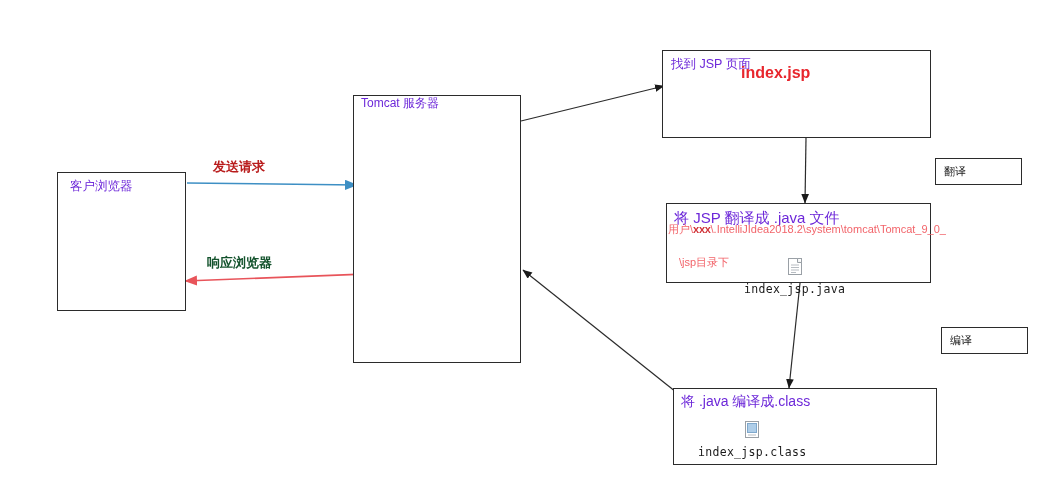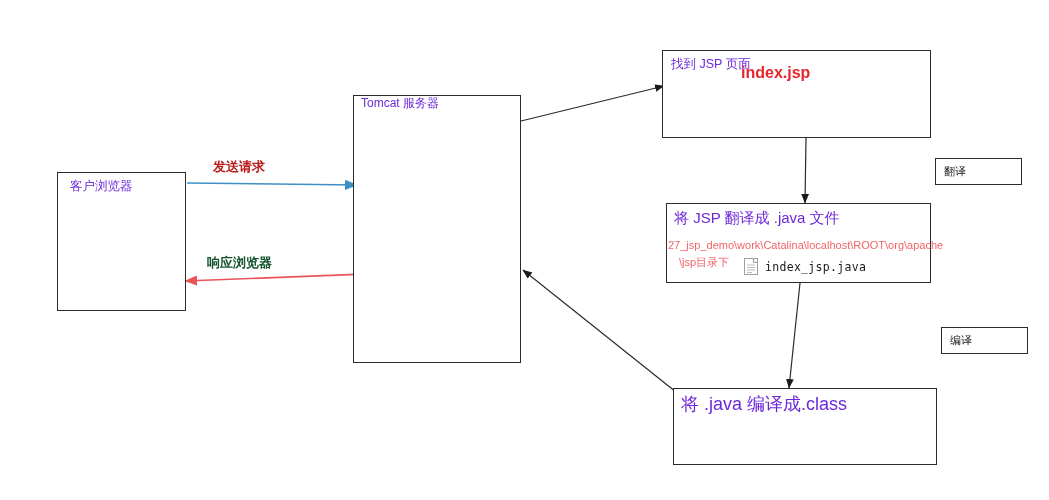--- a/index.html
+++ b/index.html
@@ -75,29 +75,30 @@
     font-size: 11px;
     line-height: 1.15;
     white-space: nowrap;
   }
   #path-l1 { left: 668px; top: 223px; }
   #path-l2 { left: 668px; top: 239px; }
   #path-l3 { left: 668px; top: 256px; margin-left: 11px; }
   .path-bold { font-weight: bold; color: #d0343a; letter-spacing: -0.3px; }
 
   
-  #step3-title { left: 681px; top: 392px; font-size: 18px; }
+  #step3-title { left: 681px; top: 392px; font-size: 14px; }
 
   
   .file-row {
     position: absolute;
     display: flex;
     align-items: center;
     gap: 7px;
     white-space: nowrap;
+    flex-direction: column;
   }
   #file-row-java { left: 744px; top: 258px; }
   #file-row-class { left: 698px; top: 421px; }
   .file-name {
     font-family: "DejaVu Sans Mono", "Liberation Mono", monospace;
     font-size: 11.5px;
     color: #1a1a1a;
     letter-spacing: 0.3px;
   }
   .doc-icon { display: block; }
@@ -157,40 +158,52 @@
 
   <div class="box" id="tomcat-box"></div>
   <div class="box-label" id="tomcat-label">Tomcat 服务器</div>
 
   <div class="box" id="step1-box"></div>
   <div class="box-label" id="step1-title">找到 JSP 页面</div>
   <div id="step1-file">index.jsp</div>
 
   <div class="box" id="step2-box"></div>
   <div class="box-label" id="step2-title">将 JSP 翻译成   .java 文件</div>
-  <div class="path-line" id="path-l2">27_jsp_demo\work\Catalina\localhost\ROOT\org\apache</div>
+  <div class="path-line" id="path-l1">
+    <span>用户\</span><span class="path-bold">xxx</span><span>\.IntelliJIdea2018.2\system\tomcat\Tomcat_9_0_</span>
+  </div>
   <div class="path-line" id="path-l3">\jsp目录下</div>
 
   <div class="file-row" id="file-row-java">
     <span>
       <svg class="doc-icon" width="14" height="17" viewBox="0 0 14 17">
         <rect x="0.5" y="0.5" width="13" height="16" fill="#ffffff" stroke="#9aa0a6"></rect>
         <path d="M9.5 0.5 L9.5 4.5 L13.5 4.5" fill="#f1f3f4" stroke="#9aa0a6"></path>
         <line x1="3" y1="7" x2="11" y2="7" stroke="#b7bcc2"></line>
         <line x1="3" y1="9.5" x2="11" y2="9.5" stroke="#b7bcc2"></line>
         <line x1="3" y1="12" x2="11" y2="12" stroke="#b7bcc2"></line>
         <line x1="3" y1="14.5" x2="8" y2="14.5" stroke="#b7bcc2"></line>
       </svg>
     </span>
     <span class="file-name">index_jsp.java</span>
   </div>
 
   <div class="box" id="step3-box"></div>
   <div class="box-label" id="step3-title">将  .java 编译成.class</div>
 
+  <div class="file-row" id="file-row-class">
+    <span>
+      <svg class="doc-icon" width="14" height="17" viewBox="0 0 14 17">
+        <rect x="0.5" y="0.5" width="13" height="16" fill="#ffffff" stroke="#9aa0a6"></rect>
+        <rect x="2.5" y="2.5" width="9" height="9" fill="#aecde8" stroke="#7fa8cc"></rect>
+        <line x1="3" y1="14" x2="11" y2="14" stroke="#b7bcc2"></line>
+      </svg>
+    </span>
+    <span class="file-name">index_jsp.class</span>
+  </div>
 
   <div class="box" id="tag1-box"></div>
   <div class="tag-label" id="tag1-label">翻译</div>
 
   <div class="box" id="tag2-box"></div>
   <div class="tag-label" id="tag2-label">编译</div>
 
   <div class="arrow-label" id="label-request">发送请求</div>
   <div class="arrow-label" id="label-response">响应浏览器</div>
 

